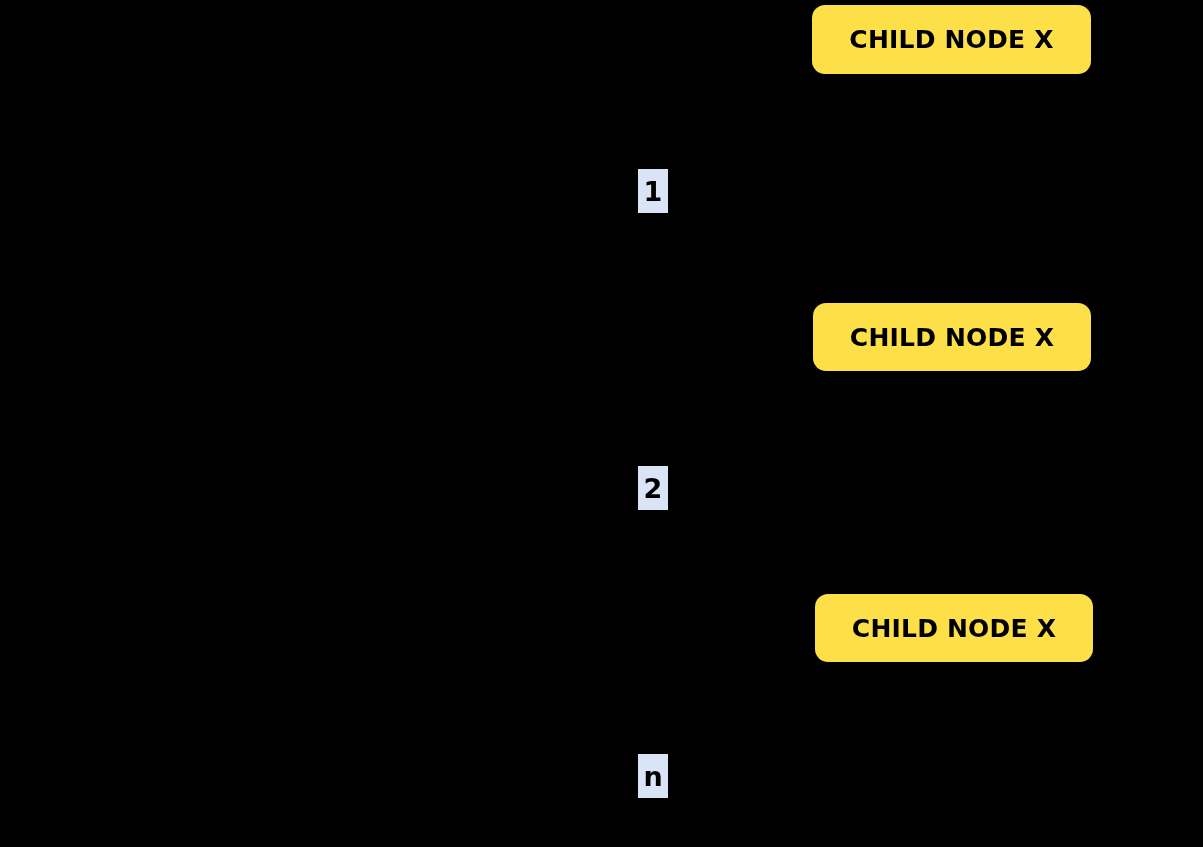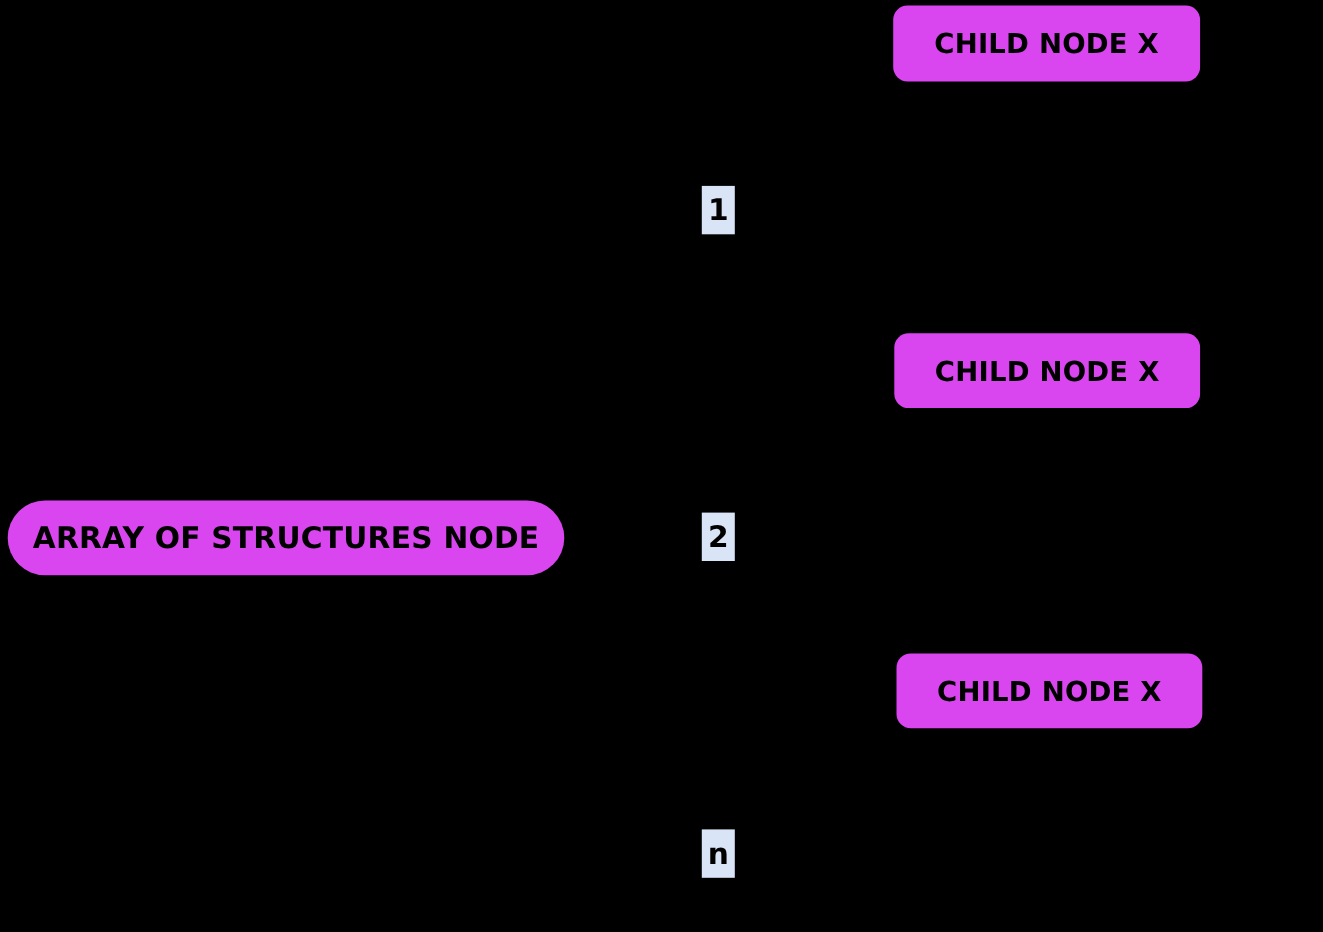--- a/index.html
+++ b/index.html
@@ -17,21 +17,21 @@
     font-family: "DejaVu Sans", "Liberation Sans", sans-serif;
   }
 
   
   .node {
     position: absolute;
     box-sizing: border-box;
     display: flex;
     align-items: center;
     justify-content: center;
-    background: #d946ef;
+    background: #fde047;
     color: #000000;
     font-weight: bold;
     letter-spacing: 0.2px;
     white-space: nowrap;
     user-select: none;
   }
 
   
   .node--root {
     left: 7px;
@@ -102,23 +102,20 @@
 <div id="canvas">
 
   <svg class="edges" viewBox="0 0 1203 847" xmlns="http://www.w3.org/2000/svg">
     <g fill="none" stroke="#000000" stroke-width="3">
       <path d="M513 489 L600 489 L653 489 L653 191 L760 191 L812 40"></path>
       <path d="M513 489 L653 489 L812 337"></path>
       <path d="M513 489 L653 489 L653 776 L760 776 L815 628"></path>
     </g>
   </svg>
 
-  <div class="node node--root">
-    <span>ARRAY OF STRUCTURES NODE</span>
-  </div>
 
   <div class="node node--child node--child-1">
     <span>CHILD NODE X</span>
   </div>
 
   <div class="node node--child node--child-2">
     <span>CHILD NODE X</span>
   </div>
 
   <div class="node node--child node--child-3">

